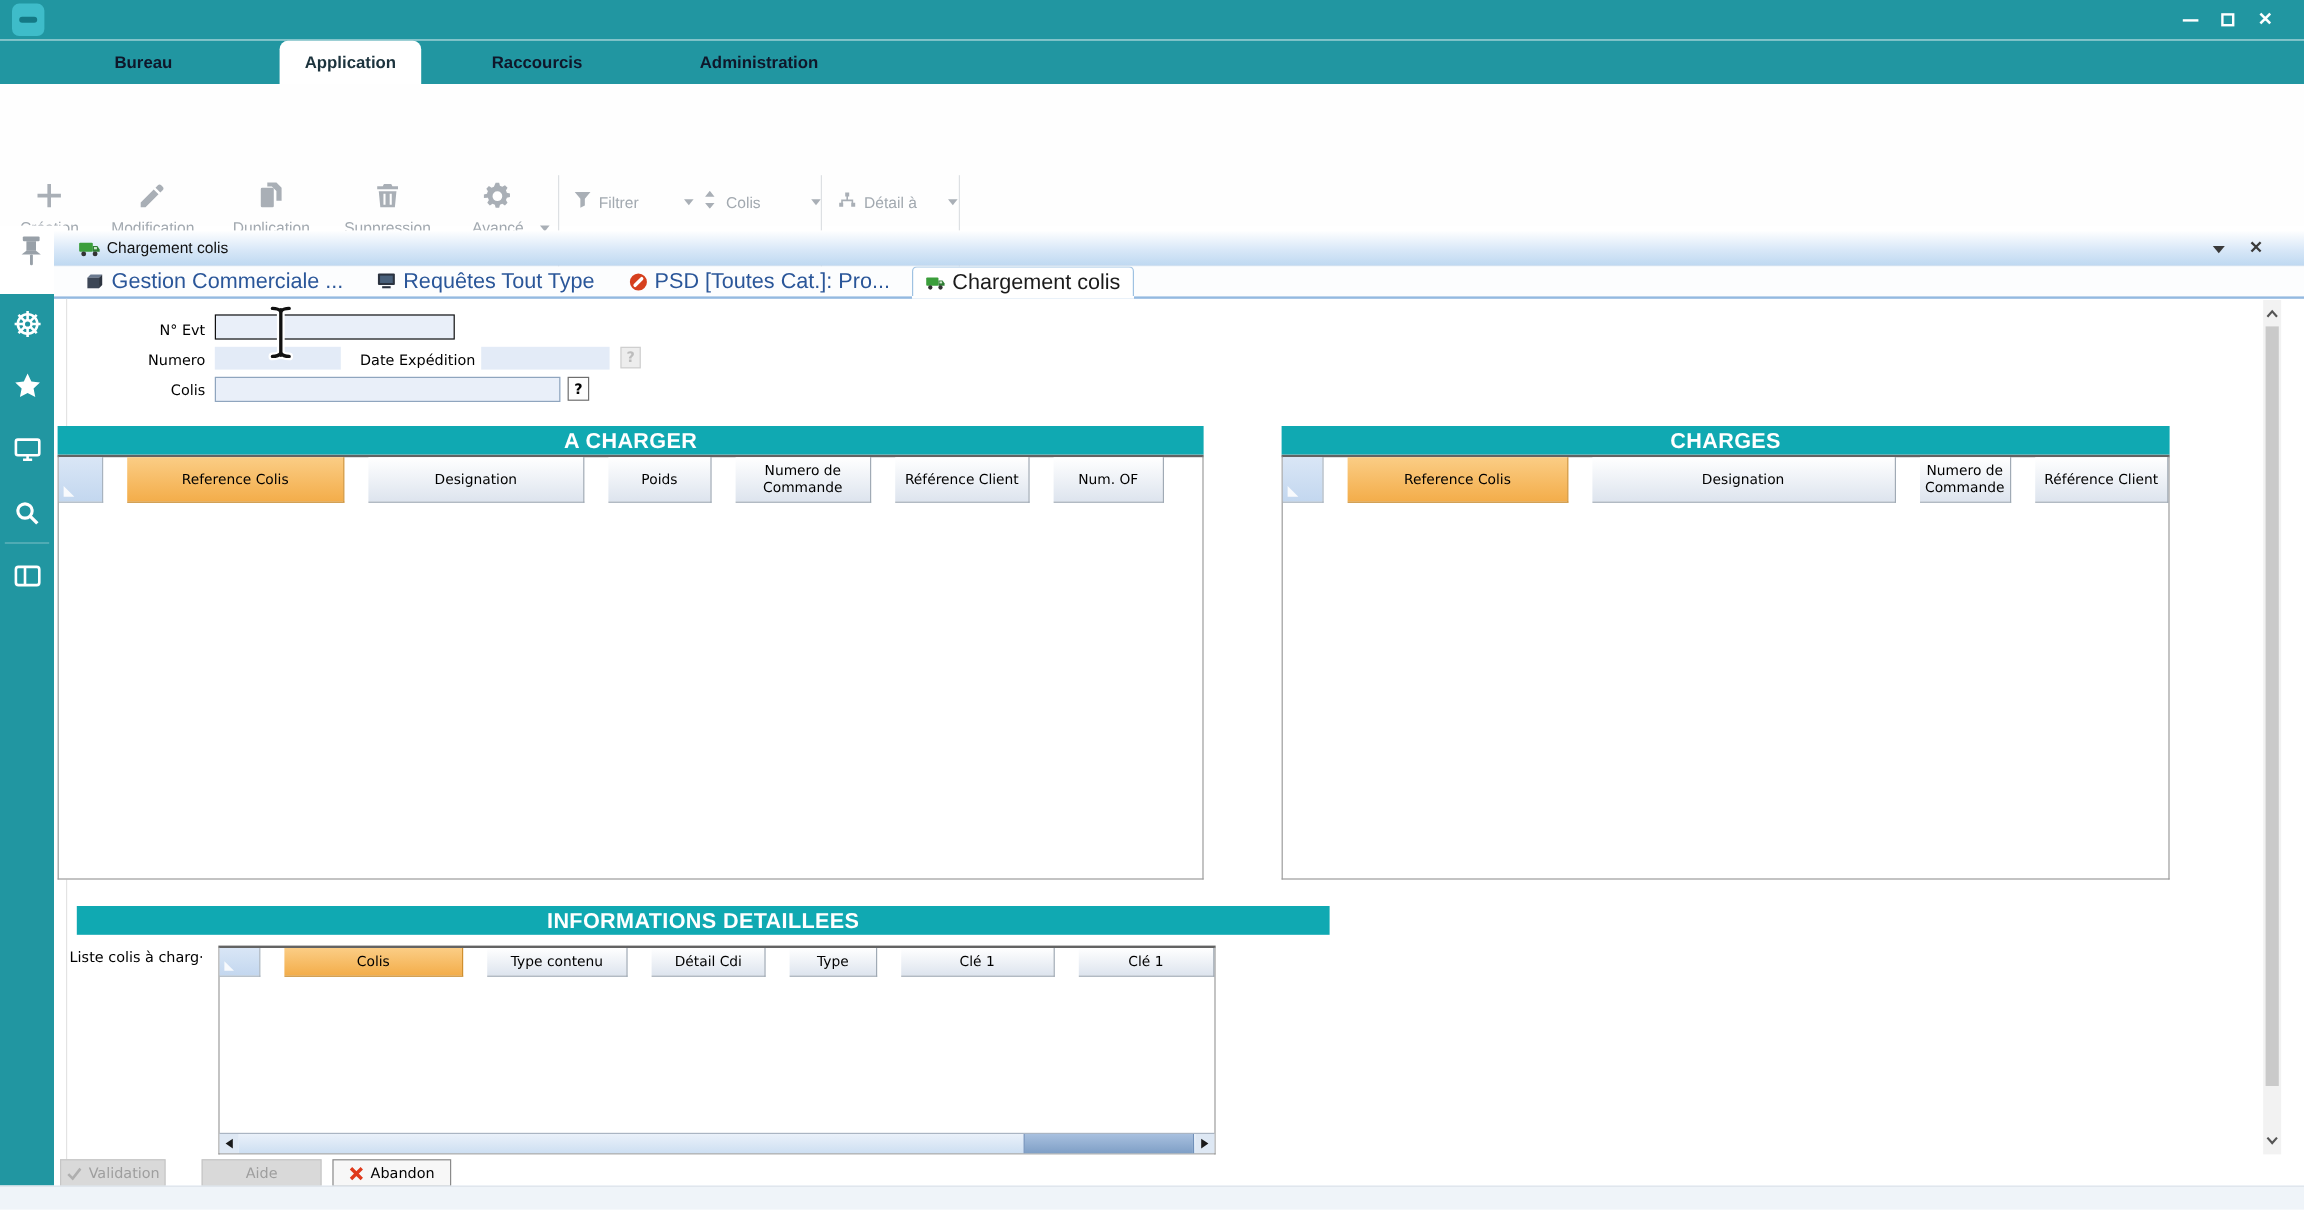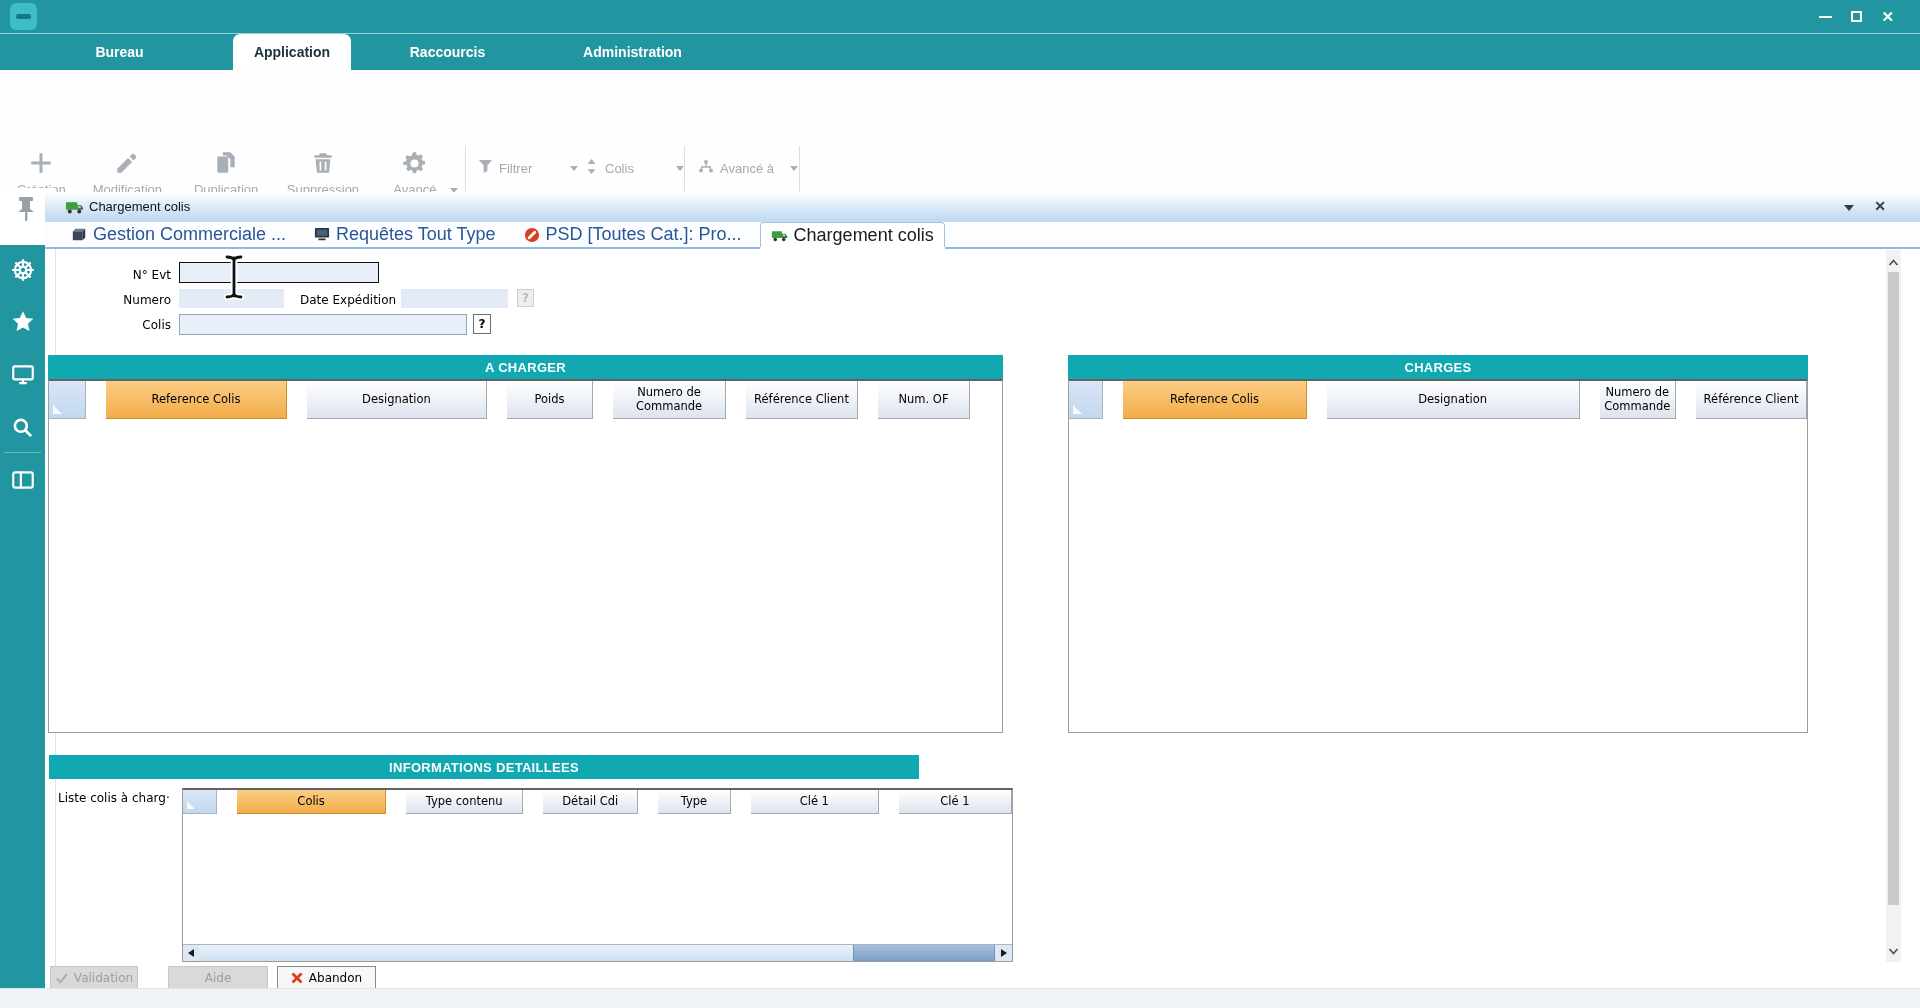--- a/index.html
+++ b/index.html
@@ -15,21 +15,21 @@
                   text-align:center; color:#fff; font-weight:bold; font-size:15px; letter-spacing:.2px; }
   .win-controls { position:absolute; right:26px; top:0; height:33px; display:flex; align-items:center; gap:19px; }
   .wc-min { width:13px; height:2px; background:#fff; }
   .wc-max { width:11px; height:11px; border:2px solid #fff; }
   .wc-close { color:#fff; font-size:15px; font-weight:bold; line-height:1; }
 
   
   .menubar { position:absolute; left:0; top:33px; width:1920px; height:37px; background:#2196A1;
              border-top:1px solid rgba(255,255,255,.55); }
   .menu-tab { position:absolute; top:0; height:37px; line-height:37px; text-align:center;
-              color:#ffffff; font-weight:bold; font-size:14px; }
+              color:#0f172a; font-weight:bold; font-size:14px; }
   .menu-tab.active { background:#fff; border-radius:7px 7px 0 0; color:#1C333D; }
 
   
   .ribbon { position:absolute; left:0; top:70px; width:1920px; height:118px; background:#FEFEFE; }
   .rgroup-edition { position:absolute; left:6px; top:74px; width:452px; display:flex; align-items:flex-start; }
   .big-btn { display:flex; flex-direction:column; align-items:center; color:#A2A9B0; position:relative; }
   .big-btn .bicon { height:38px; display:flex; align-items:center; justify-content:center; }
   .big-btn .blabel { font-size:13px; line-height:1.2; text-align:center; }
   .big-btn .bsub { font-size:13px; line-height:1.3; }
   .big-btn svg { fill:#A9AFB6; }
@@ -86,21 +86,21 @@
   .inp-date { left:401px; top:289px; width:107px; height:19px; background:#E3EBF7; border:none; }
   .inp-colis { left:179px; top:314px; width:288px; height:21px; background:#E9EFF9; border:1px solid #8FA5BE; }
   .help-btn { position:absolute; font-family:"DejaVu Sans",sans-serif; font-weight:bold; font-size:12px;
               display:flex; align-items:center; justify-content:center; }
   .help-date { left:517px; top:289px; width:17px; height:18px; background:#EDEDED; border:1px solid #CFCFCF; color:#BDBDBD; }
   .help-colis { left:473px; top:314px; width:18px; height:20px; background:#FDFDFD; border:1px solid #6E6E6E; color:#000; }
   .text-cursor { position:absolute; left:222px; top:252px; }
 
   
   .sec-bar { position:absolute; height:24px; background:#10A9B2; color:#fff; font-weight:bold;
-             font-size:13px; letter-spacing:.3px; display:flex; align-items:center; justify-content:center; }
+             font-size:18px; letter-spacing:.3px; display:flex; align-items:center; justify-content:center; }
   .grid { position:absolute; background:#fff; border:1px solid #9C9C9C; border-top:2px solid #636363; }
   .thead { display:flex;gap:20px; }
   .corner { width:37px; background:linear-gradient(#D9E6F6,#C3D7EF); border-right:1px solid #A8B3BF;
             border-bottom:1px solid #A8B3BF; position:relative; }
   .corner .tri { position:absolute; left:4px; bottom:4px; width:0; height:0;
                  border-bottom:9px solid #F8FAFD; border-right:9px solid transparent; }
   .hcell { background:linear-gradient(#FFFFFF,#DDE4EE); border-right:1px solid #A0AAB5; border-bottom:1px solid #A0AAB5;
            display:flex; align-items:center; justify-content:center; text-align:center;
            font-family:"DejaVu Sans",sans-serif; font-size:11.5px; color:#000; line-height:1.2; padding:0 3px; }
   .hcell.orange { background:linear-gradient(#FBCD85,#F3AD4A); border-right-color:#D08F2E; border-bottom-color:#C98A2C; }
@@ -237,21 +237,21 @@
 
   <div class="rib-sep" style="left:684px"></div>
 
   <div class="rgroup-small one-col" style="left:698px;top:86px;">
     <div class="small-btn">
       <span>
         <svg width="16" height="16" viewBox="0 0 24 24">
             <path d="M9.5 2h5v5h-5V2zM2 15h5v5H2v-5zm15 0h5v5h-5v-5zM11 7h2v4h6.5v4h-2v-2h-11v2h-2v-4H11V7z"></path>
           </svg>
       </span>
-      <span>Avancé à</span>
+      <span>Détail à</span>
       <span class="caret"></span>
     </div>
     <div class="small-btn">
       <span>
         <svg width="16" height="16" viewBox="0 0 24 24">
             <circle cx="12" cy="12" r="10"></circle>
             <path d="M6 10.5h6.5V7l5.5 5-5.5 5v-3.5H6v-3z" fill="#fff"></path>
           </svg>
       </span>
       <span>Actions</span>
@@ -426,21 +426,21 @@
     <div class="corner">
         <span class="tri"></span>
       </div>
     <div class="hcell orange" style="width:197px">Reference Colis</div>
     <div class="hcell" style="width:272px">Designation</div>
     <div class="hcell" style="width:82px">Numero de Commande</div>
     <div class="hcell" style="width:119px">Référence Client</div>
   </div>
 </div>
 
-<div class="sec-bar" style="left:49px;top:755px;width:870px;">INFORMATIONS DETAILLEES</div>
+<div class="sec-bar" style="left:64px;top:755px;width:1044px;">INFORMATIONS DETAILLEES</div>
 <div class="side-lbl">Liste colis à charg·</div>
 <div class="grid thead-short" style="left:182px;top:788px;width:831px;height:174px;">
   <div class="thead">
     <div class="corner">
         <span class="tri"></span>
       </div>
     <div class="hcell orange" style="width:178px">Colis</div>
     <div class="hcell" style="width:140px">Type contenu</div>
     <div class="hcell" style="width:113px">Détail Cdi</div>
     <div class="hcell" style="width:86px">Type</div>

